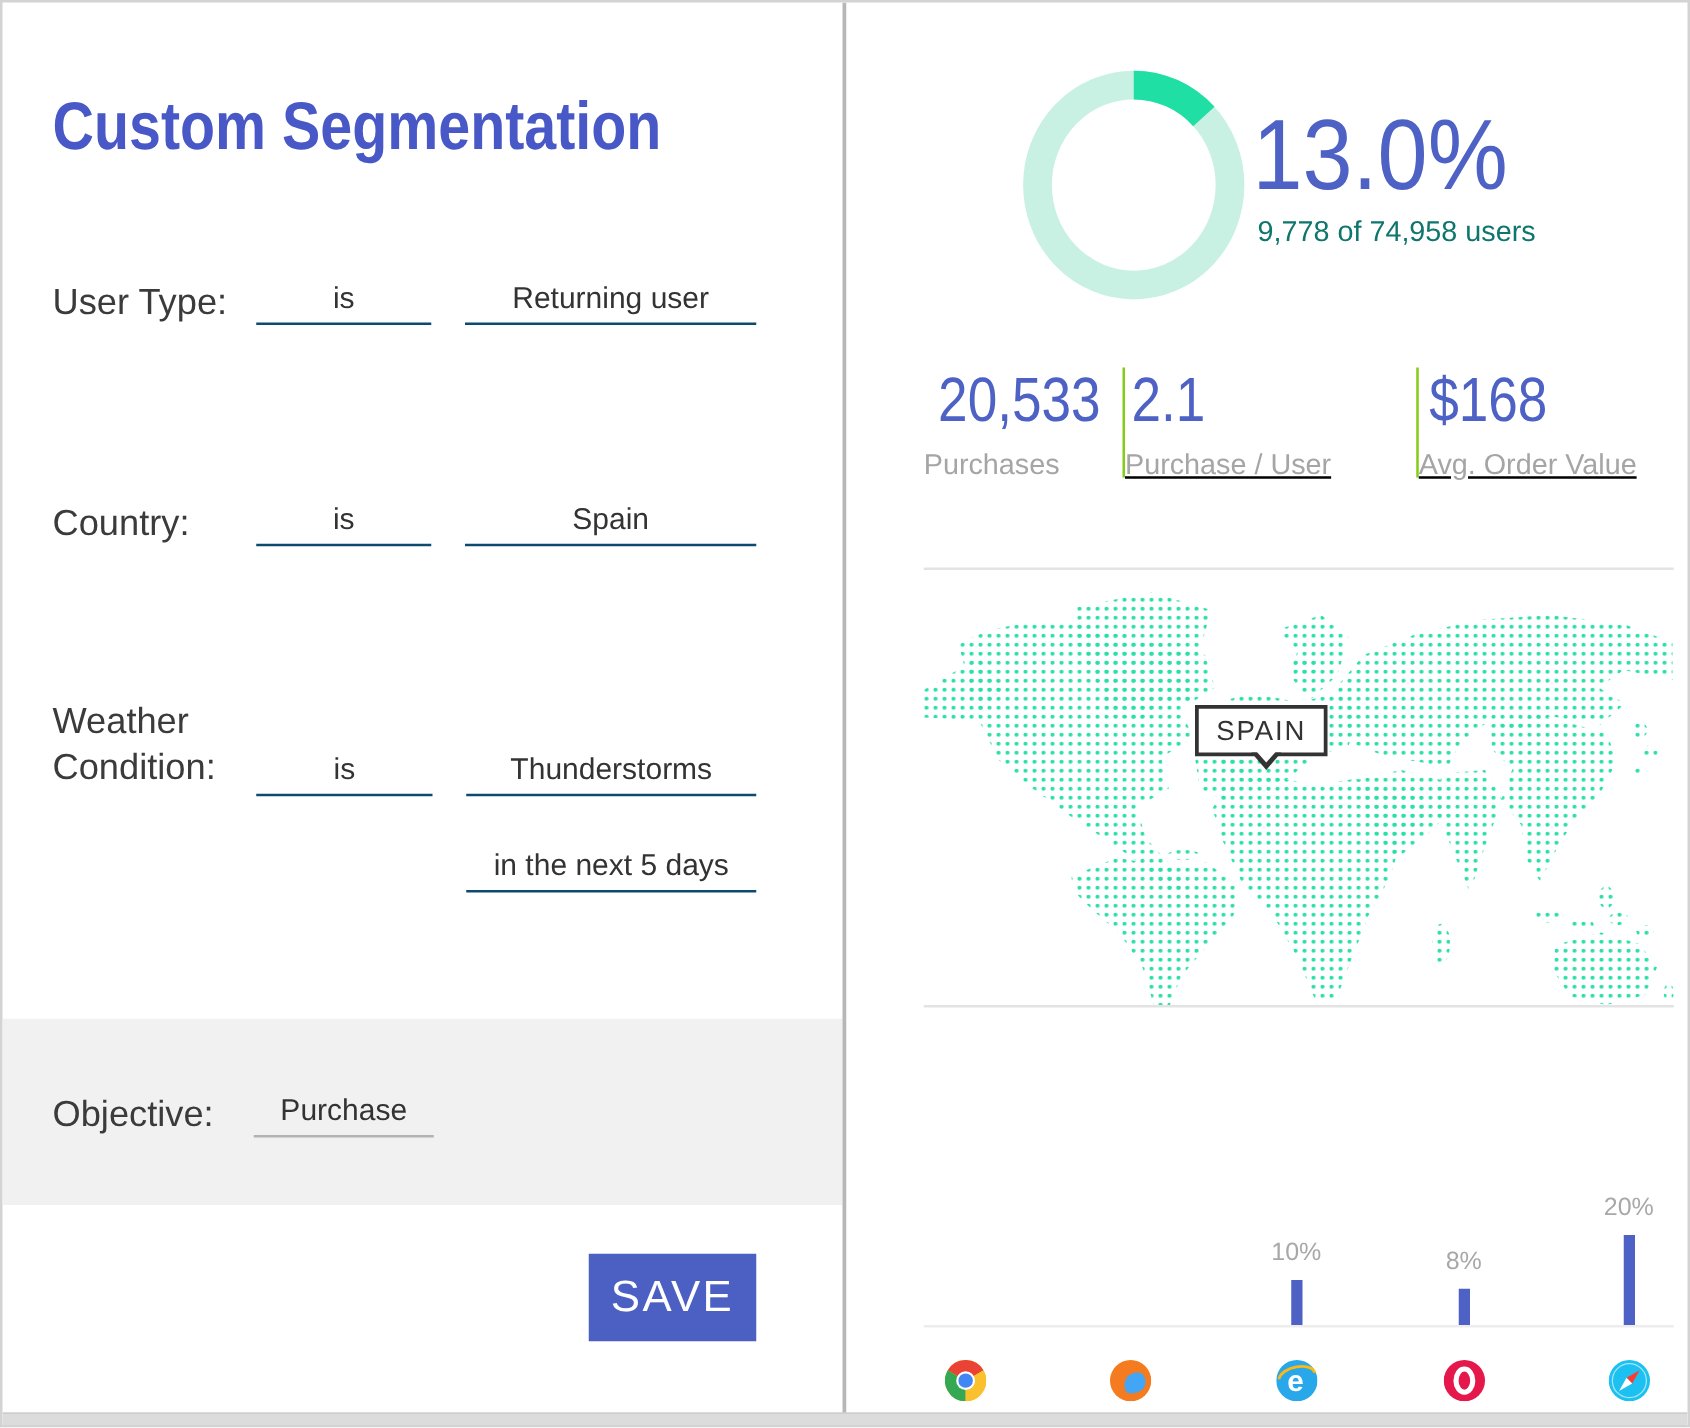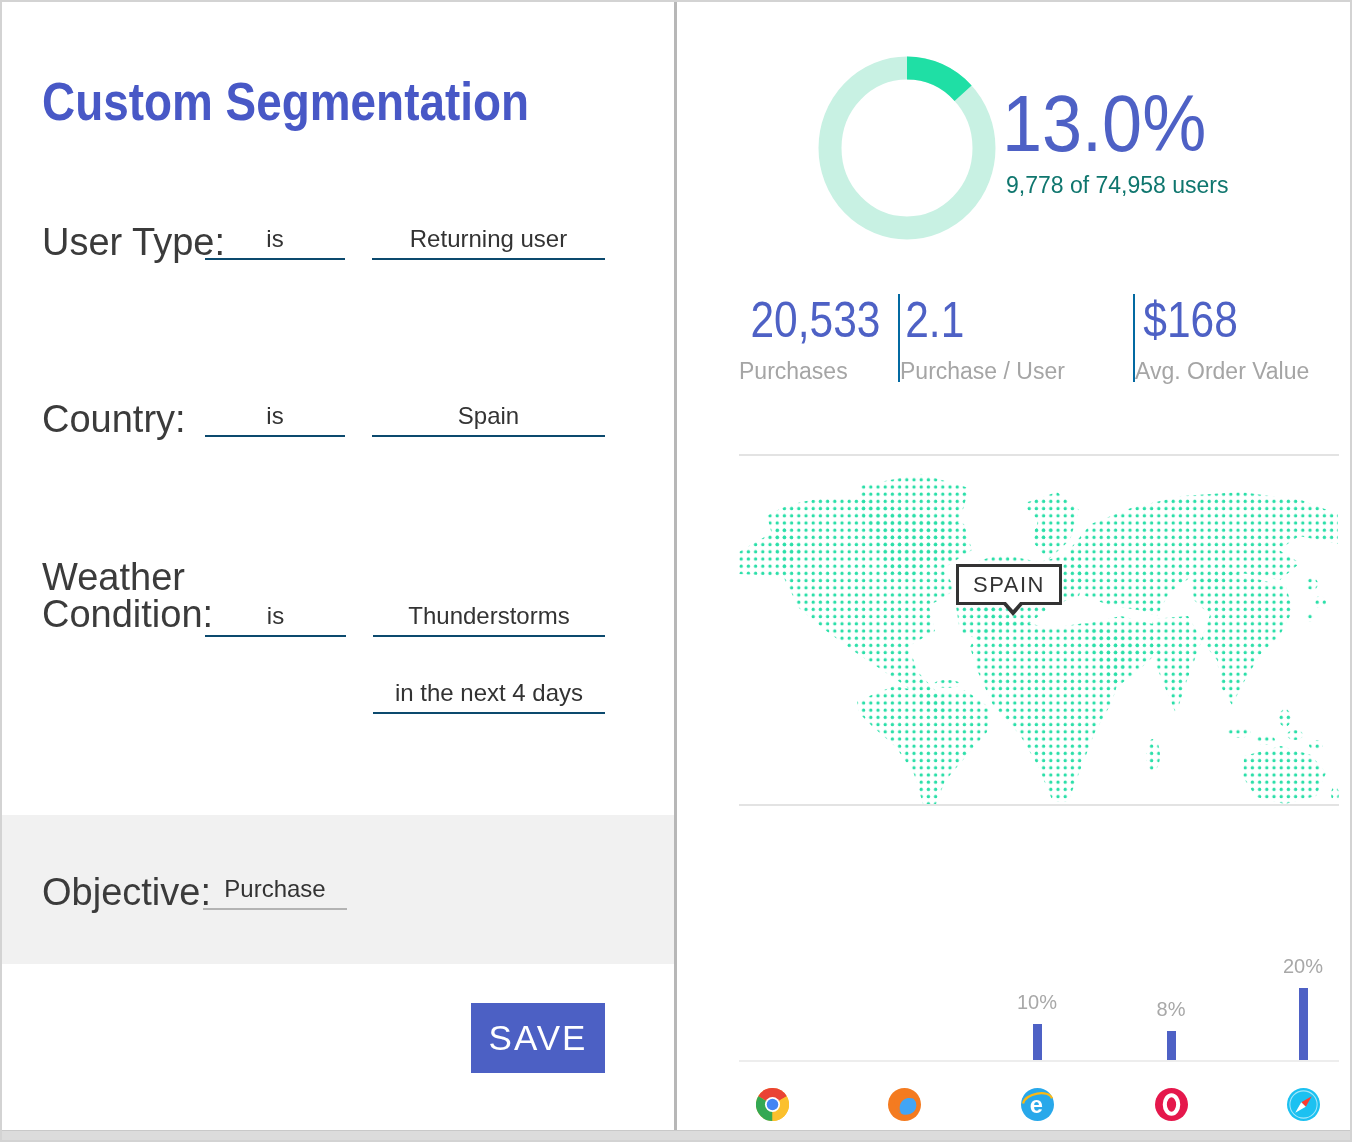--- a/index.html
+++ b/index.html
@@ -4,37 +4,37 @@
 <style>
   html,body{margin:0;padding:0;background:#fff;}
   .screen{position:relative;width:1352px;height:1142px;box-sizing:border-box;
     font-family:"Liberation Sans",sans-serif;background:#fff;
     border:2px solid #d3d3d3;overflow:hidden;}
 
   
   .panel-divider{position:absolute;left:672px;top:0;width:3px;height:1142px;background:#b7b7b7;}
   .title{position:absolute;left:40px;top:68px;font-size:54px;font-weight:bold;color:#4858c6;
     white-space:nowrap;transform:scaleX(.85);transform-origin:0 50%;letter-spacing:0;}
-  .flabel{position:absolute;left:40px;color:#3b3b3b;font-size:38px;line-height:37px;}
+  .flabel{position:absolute;left:40px;color:#3b3b3b;font-size:29px;line-height:37px;}
   .field{position:absolute;text-align:center;font-size:24px;color:#333;
     height:34px;line-height:30px;border-bottom:2px solid #0c4a6e;box-sizing:content-box;}
   .objective-strip{position:absolute;left:0;top:813px;width:672px;height:149px;background:#f1f1f1;}
   .save-btn{position:absolute;left:469px;top:1001px;width:134px;height:70px;background:#4c60c4;
     color:#fff;font-size:35px;letter-spacing:2px;display:flex;align-items:center;justify-content:center;
     border:none;cursor:pointer;font-family:"Liberation Sans",sans-serif;}
 
   
   .donut{position:absolute;left:816px;top:54px;}
   .donut-pct{position:absolute;left:1000px;top:78px;font-size:80px;color:#4e61c5;line-height:88px;
     white-space:nowrap;transform:scaleX(.9);transform-origin:0 50%;}
   .donut-sub{position:absolute;left:1004px;top:170px;font-size:23px;color:#0f766e;white-space:nowrap;}
 
   
   .stat-col{position:absolute;top:292px;height:88px;box-sizing:border-box;}
-  .stat-col.bordered{border-left:2px solid #0369a1;}
+  .stat-col.bordered{border-left:2px solid #84cc16;text-decoration:underline;}
   .stat-val{font-size:50px;color:#4e61c5;line-height:52px;display:inline-block;
     transform:scaleX(.85);transform-origin:50% 50%;white-space:nowrap;}
   .stat-lbl{margin-top:12px;font-size:23px;color:#a5a5a5;white-space:nowrap;}
 
   
   .map-box{position:absolute;left:737px;top:452px;width:600px;height:352px;
     border-top:2px solid #e3e3e3;border-bottom:2px solid #e3e3e3;box-sizing:border-box;}
   .map-tooltip{position:absolute;left:217px;top:108px;width:106px;height:41px;background:#fff;
     border:3px solid #333;box-sizing:border-box;display:flex;align-items:center;justify-content:center;
     font-size:22px;letter-spacing:1.5px;color:#333;z-index:3;}
@@ -65,21 +65,21 @@
     <div class="field" style="left:203px;top:222px;width:140px">is</div>
     <div class="field" style="left:370px;top:222px;width:233px">Returning user</div>
 
     <div class="flabel" style="top:399px">Country:</div>
     <div class="field" style="left:203px;top:399px;width:140px">is</div>
     <div class="field" style="left:370px;top:399px;width:233px">Spain</div>
 
     <div class="flabel" style="top:557px;width:180px">Weather Condition:</div>
     <div class="field" style="left:203px;top:599px;width:141px">is</div>
     <div class="field" style="left:371px;top:599px;width:232px">Thunderstorms</div>
-    <div class="field" style="left:371px;top:676px;width:232px">in the next 4 days</div>
+    <div class="field" style="left:371px;top:676px;width:232px">in the next 5 days</div>
 
     <div class="objective-strip"></div>
     <div class="flabel" style="top:872px">Objective:</div>
     <div class="field" style="left:201px;top:872px;width:144px;border-bottom-color:#b3b3b3">Purchase</div>
 
     <button class="save-btn">SAVE</button>
   </div>
 
   <div class="panel-divider"></div>
 

